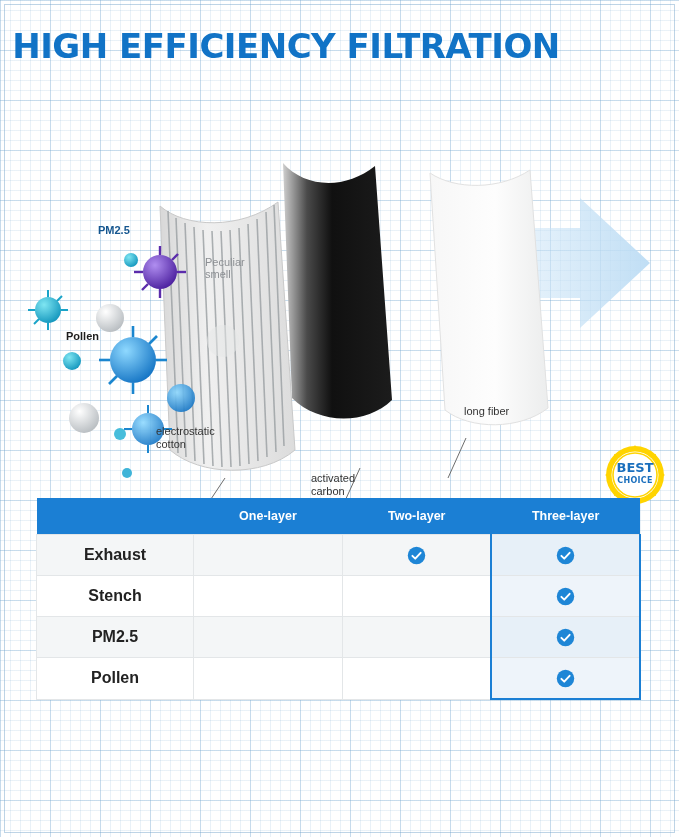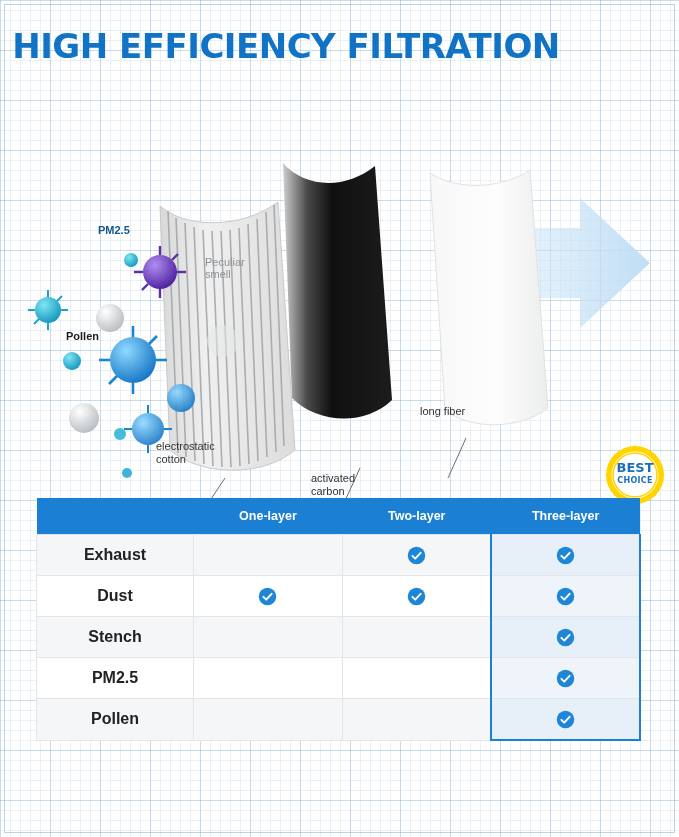--- a/index.html
+++ b/index.html
@@ -207,25 +207,25 @@
       <path d="M360,390 L344,425"></path>
       <path d="M466,360 L448,400"></path>
     </g>
   </svg>
 
   <div class="particle-label pm-label" style="left:98px;top:146px;">PM2.5</div>
   <div class="particle-label" style="left:66px;top:252px;">Pollen</div>
   <div class="particle-label" style="left:205px;top:178px;color:#8d9094;font-weight:normal;white-space:pre-line;line-height:12px;">Peculiar
 smell</div>
 
-  <div class="layer-label" style="left:156px;top:362px;white-space:pre-line;">electrostatic
+  <div class="layer-label" style="left:156px;top:347px;white-space:pre-line;">electrostatic
 cotton</div>
   <div class="layer-label" style="left:311px;top:355px;white-space:pre-line;margin-top:39px;">activated
 carbon</div>
-  <div class="layer-label" style="left:420px;top:327px;white-space:pre-line;">long fiber</div>
+  <div class="layer-label" style="left:420px;top:327px;white-space:pre-line;padding-left:44px;">long fiber</div>
 </div>
 
 <div id="best-choice">
   <svg width="62" height="62" viewBox="0 0 62 62">
     <g>
       <circle cx="31" cy="31" r="29" fill="#ffd400"></circle>
       <circle cx="31" cy="31" r="23.5" fill="#ffffff"></circle>
       <circle cx="31" cy="31" r="22" fill="none" stroke="#ffd400" stroke-width="1.6"></circle>
       <g fill="#ffd400">
         <path d="M31 1 l3 5 -6 0 z"></path>
@@ -262,35 +262,20 @@
           <td><svg class="check" viewBox="0 0 24 24">
               <circle cx="12" cy="12" r="11" fill="#1e86d6"></circle>
               <path d="M6.8 12.4 L10.4 16 L17.2 8.6" fill="none" stroke="#ffffff" stroke-width="2.4" stroke-linecap="round" stroke-linejoin="round"></path>
             </svg></td>
           <td class="col3"><svg class="check" viewBox="0 0 24 24">
               <circle cx="12" cy="12" r="11" fill="#1e86d6"></circle>
               <path d="M6.8 12.4 L10.4 16 L17.2 8.6" fill="none" stroke="#ffffff" stroke-width="2.4" stroke-linecap="round" stroke-linejoin="round"></path>
             </svg></td>
         </tr>
         <tr>
-          <td class="rowlabel">Dust</td>
-          <td><svg class="check" viewBox="0 0 24 24">
-              <circle cx="12" cy="12" r="11" fill="#1e86d6"></circle>
-              <path d="M6.8 12.4 L10.4 16 L17.2 8.6" fill="none" stroke="#ffffff" stroke-width="2.4" stroke-linecap="round" stroke-linejoin="round"></path>
-            </svg></td>
-          <td><svg class="check" viewBox="0 0 24 24">
-              <circle cx="12" cy="12" r="11" fill="#1e86d6"></circle>
-              <path d="M6.8 12.4 L10.4 16 L17.2 8.6" fill="none" stroke="#ffffff" stroke-width="2.4" stroke-linecap="round" stroke-linejoin="round"></path>
-            </svg></td>
-          <td class="col3"><svg class="check" viewBox="0 0 24 24">
-              <circle cx="12" cy="12" r="11" fill="#1e86d6"></circle>
-              <path d="M6.8 12.4 L10.4 16 L17.2 8.6" fill="none" stroke="#ffffff" stroke-width="2.4" stroke-linecap="round" stroke-linejoin="round"></path>
-            </svg></td>
-        </tr>
-        <tr>
           <td class="rowlabel">Stench</td>
           <td></td>
           <td></td>
           <td class="col3"><svg class="check" viewBox="0 0 24 24">
               <circle cx="12" cy="12" r="11" fill="#1e86d6"></circle>
               <path d="M6.8 12.4 L10.4 16 L17.2 8.6" fill="none" stroke="#ffffff" stroke-width="2.4" stroke-linecap="round" stroke-linejoin="round"></path>
             </svg></td>
         </tr>
         <tr>
           <td class="rowlabel">PM2.5</td>

